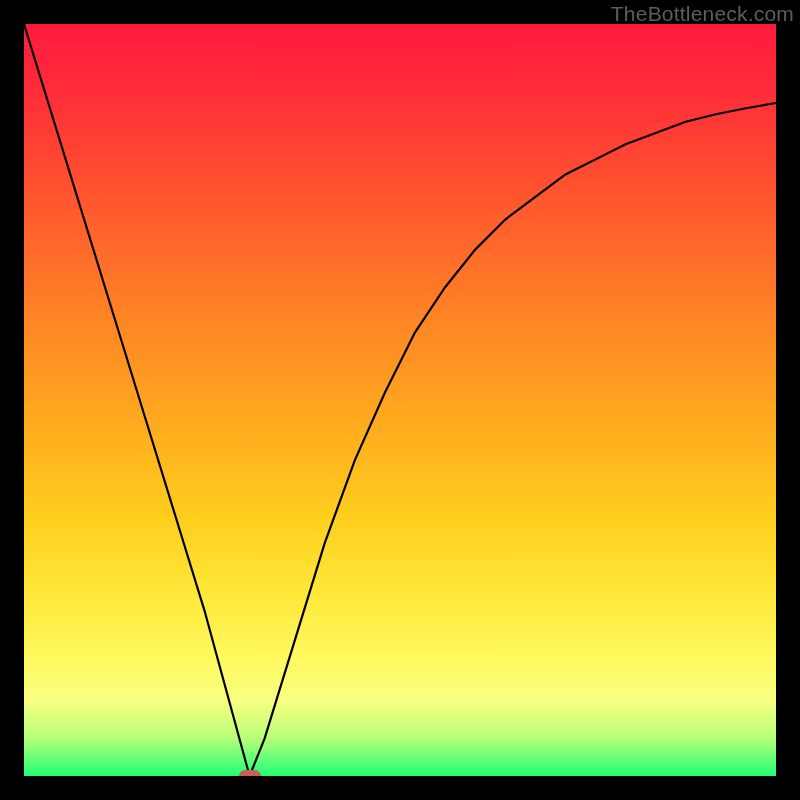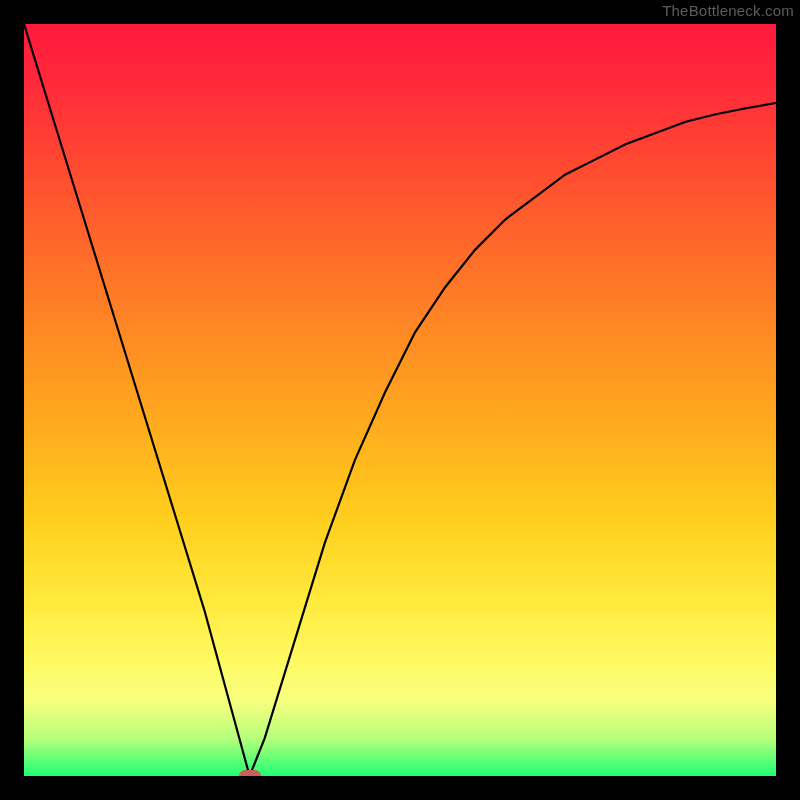--- a/index.html
+++ b/index.html
@@ -47,21 +47,21 @@
     height: 12px;
     background: #c95e5a;
     border-radius: 6px;
     transform: translate(-50%, -50%);
   }
   .watermark {
     position: absolute;
     top: 2px;
     right: 6px;
     color: #5d5d5d;
-    font-size: 15px;
+    font-size: 21px;
     font-weight: 400;
     letter-spacing: 0.2px;
     user-select: none;
     text-align: right;
   }
 </style>
 </head>
 <body>
 
 <div class="watermark">TheBottleneck.com</div>

